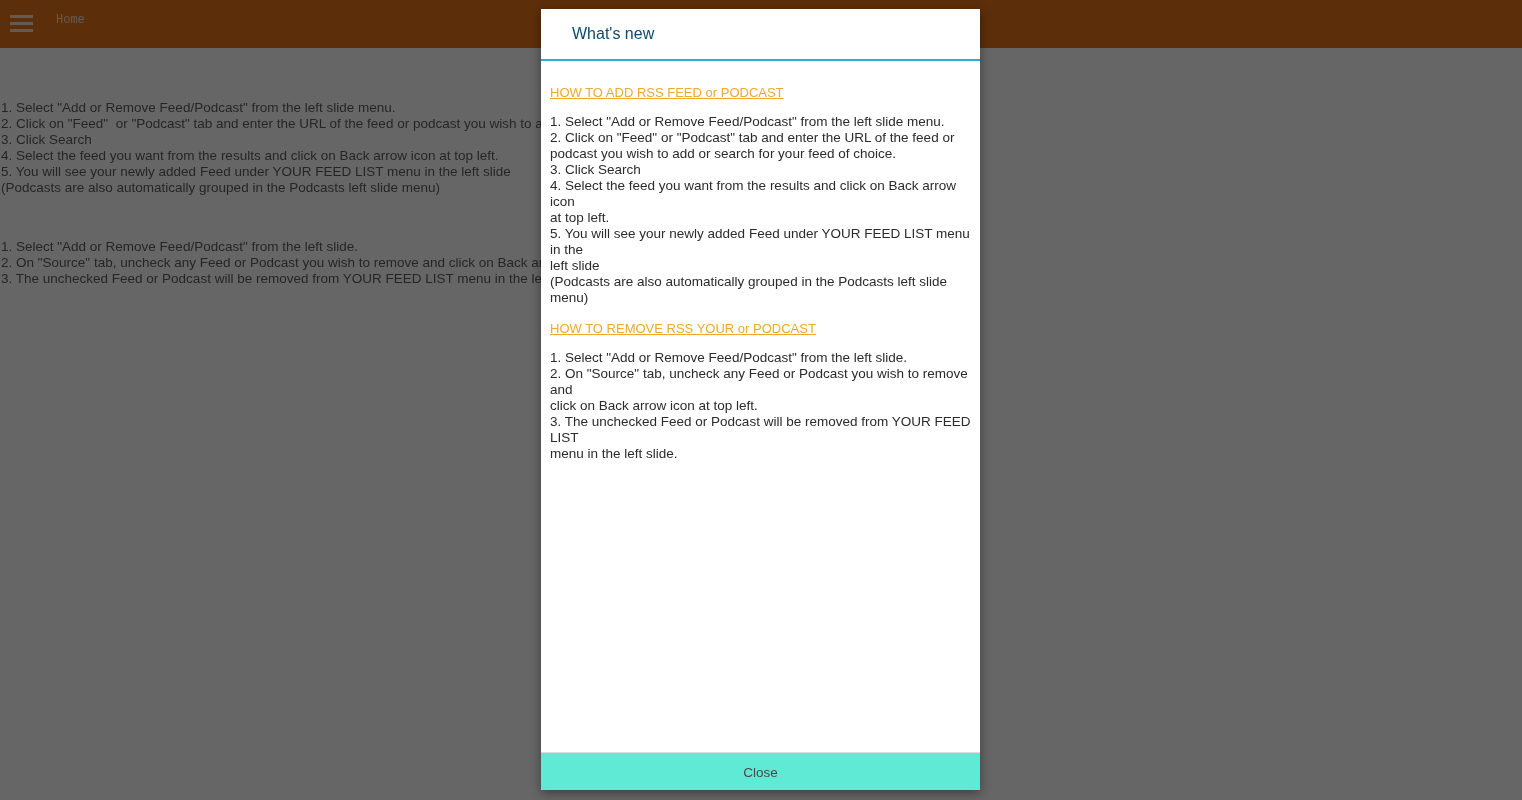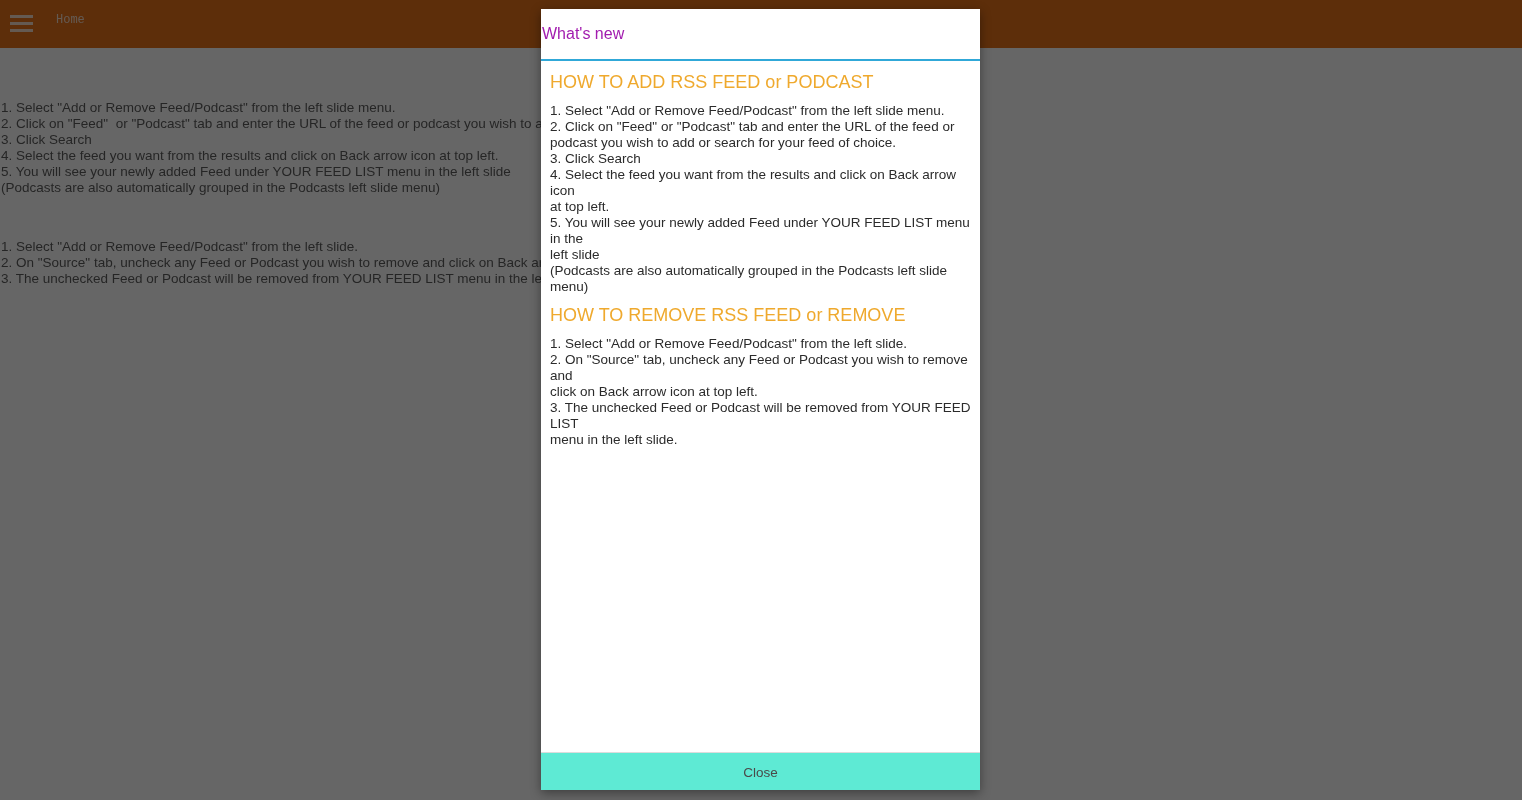--- a/index.html
+++ b/index.html
@@ -78,39 +78,40 @@
     background: #ffffff;
     z-index: 20;
     box-shadow: 0 3px 10px rgba(0,0,0,0.4);
     display: flex;
     flex-direction: column;
     box-sizing: border-box;
   }
   .dialog-title {
     height: 50px;
     line-height: 50px;
-    padding-left: 1px;
+    padding-left: 31px;
     font-size: 16px;
-    color: #a21caf;
+    color: #0c4a6e;
   }
   .dialog-accent {
     height: 2px;
     background: #30A8D8;
     flex: none;
   }
   .dialog-content {
     flex: 1 1 auto;
     padding: 9px 9px 0 9px;
     overflow: hidden;
   }
   .section-heading {
-    font-size: 18px;
+    font-size: 13px;
     line-height: 16px;
     color: #EFA92D;
-    margin: 4px 0 13px 0;
+    margin: 15px 0 13px 0;
+    text-decoration: underline;
   }
   .section-body {
     font-size: 13.5px;
     line-height: 16px;
     color: #2b2b2b;
     white-space: pre-line;
     margin: 0 0 12px 0;
   }
   .dialog-divider {
     height: 1px;
@@ -167,21 +168,21 @@
       <div class="section-body">1. Select "Add or Remove Feed/Podcast" from the left slide menu.
 2. Click on "Feed"  or "Podcast" tab and enter the URL of the feed or
 podcast you wish to add or search for your feed of choice.
 3. Click Search
 4. Select the feed you want from the results and click on Back arrow icon
 at top left.
 5. You will see your newly added Feed under YOUR FEED LIST menu in the
 left slide
 (Podcasts are also automatically grouped in the Podcasts left slide menu)</div>
 
-      <div class="section-heading">HOW TO REMOVE RSS FEED or REMOVE</div>
+      <div class="section-heading">HOW TO REMOVE RSS YOUR or PODCAST</div>
       <div class="section-body">1. Select "Add or Remove Feed/Podcast" from the left slide.
 2. On "Source" tab, uncheck any Feed or Podcast you wish to remove and
 click on Back arrow icon at top left.
 3. The unchecked Feed or Podcast will be removed from YOUR FEED LIST
 menu in the left slide.</div>
     </div>
 
     <div class="dialog-divider"></div>
     <button class="close-button">Close</button>
   </div>

